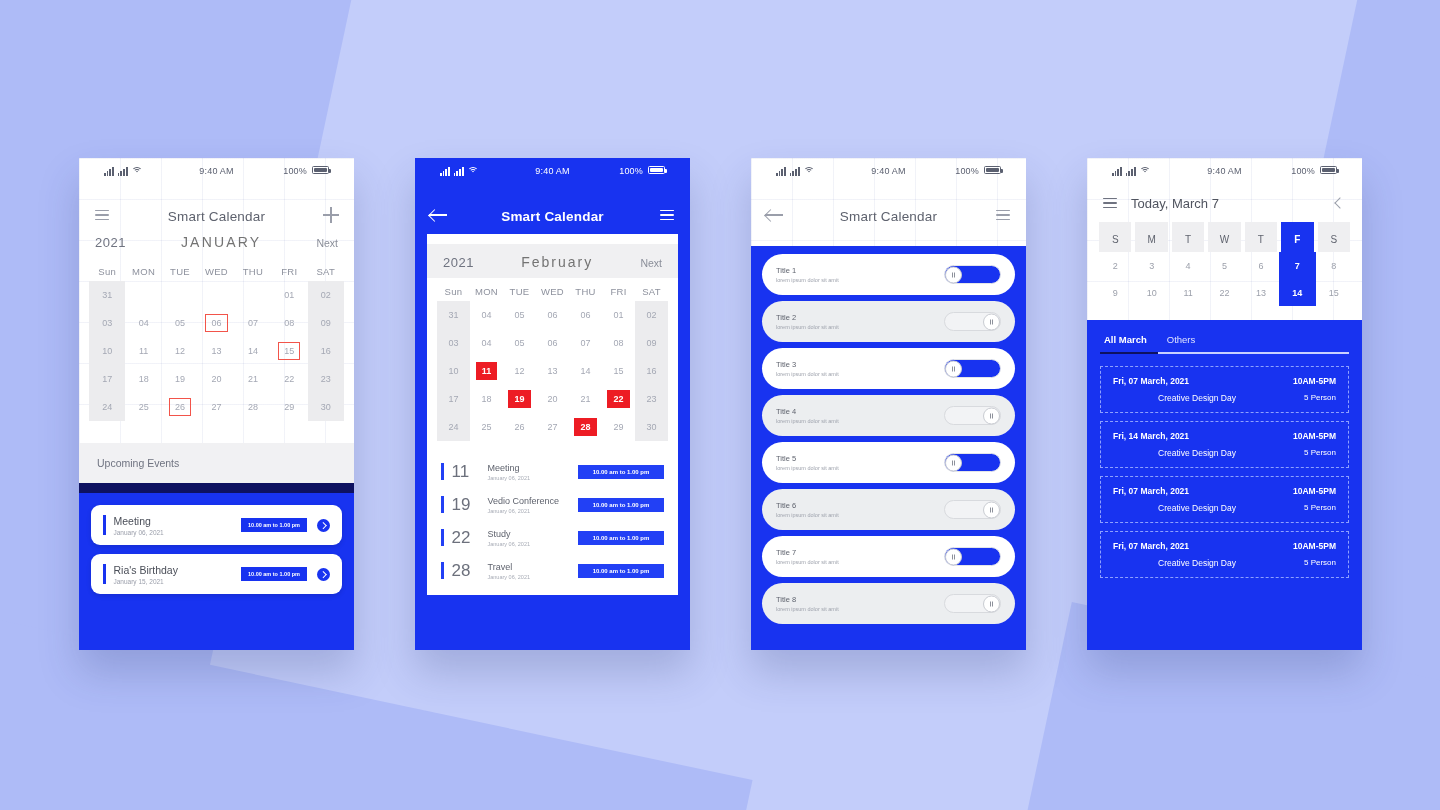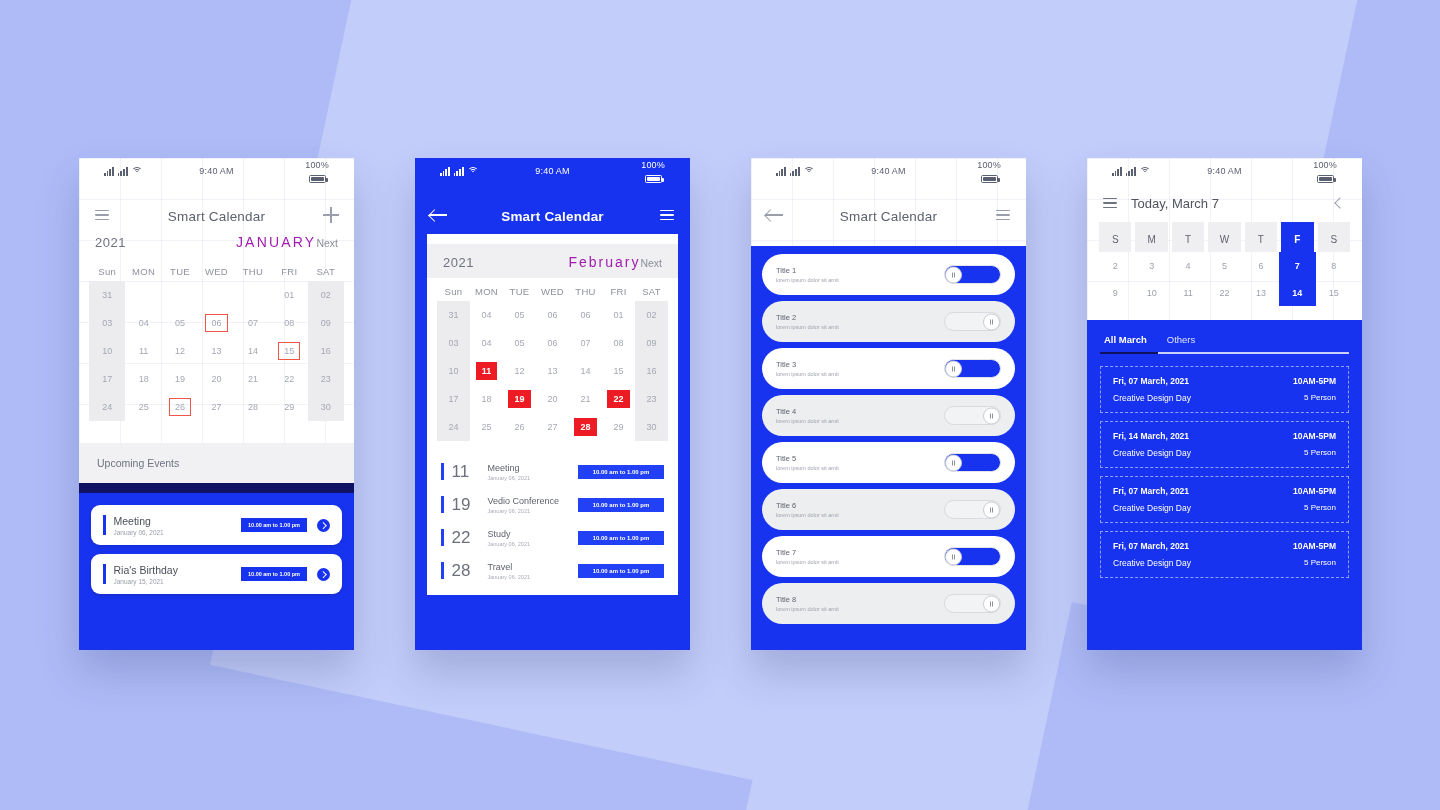--- a/index.html
+++ b/index.html
@@ -41,21 +41,21 @@
 
   
   .statusbar {
     position: relative; height: 26px; display: flex; align-items: center;
     padding: 0 25px; font-size: 9px; letter-spacing: .2px; z-index: 3;
   }
   .statusbar.light { color: #5b6070; }
   .statusbar.dark  { color: #ffffff; }
   .sb-left { display: flex; align-items: flex-end; gap: 4px; }
   .sb-center { position: absolute; left: 0; right: 0; text-align: center; font-size: 9px; }
-  .sb-right { margin-left: auto; display: flex; align-items: center; gap: 5px; position: relative; z-index: 2; flex-direction: column; }
+  .sb-right { margin-left: auto; display: flex; gap: 5px; position: relative; z-index: 2; }
   .bars { display: inline-flex; align-items: flex-end; gap: 1px; height: 9px; }
   .bars i { display: block; width: 1.7px; background: currentColor; }
   .bars i:nth-child(1) { height: 3px; }
   .bars i:nth-child(2) { height: 5px; }
   .bars i:nth-child(3) { height: 7px; }
   .bars i:nth-child(4) { height: 9px; }
   .wifi { width: 11px; height: 9px; position: relative; display: inline-block; }
   .wifi span { position: absolute; left: 50%; transform: translateX(-50%);
     border: 1.4px solid currentColor; border-bottom-color: transparent;
     border-left-color: transparent; border-right-color: transparent; border-radius: 50%; }
@@ -84,21 +84,21 @@
   .arrow-left::before { content:""; position:absolute; left:0; top:5.3px; width:18px; height:1.3px; background: currentColor; }
   .arrow-left::after { content:""; position:absolute; left:0.5px; top:2px; width:8px; height:8px;
     border-left:1.3px solid currentColor; border-bottom:1.3px solid currentColor; transform: rotate(45deg); }
   .chev-left { width: 12px; height: 12px; position: relative; }
   .chev-left::after { content:""; position:absolute; left:3px; top:2px; width:7px; height:7px;
     border-left:1.4px solid currentColor; border-bottom:1.4px solid currentColor; transform: rotate(45deg); }
 
   
   .month-head { display: flex; align-items: baseline; padding: 10px 16px 8px; position: relative; z-index: 2; }
   .month-head .yr { font-size: 13px; color: #6f7380; letter-spacing: .5px; }
-  .month-head .mo { flex: 1; text-align: right; font-size: 14px; color: #a21caf; letter-spacing: 2.2px; }
+  .month-head .mo { flex: 1; text-align: center; font-size: 14px; color: #737373; letter-spacing: 2.2px; }
   .month-head .nx { font-size: 10.5px; color: #8a8e99; cursor: pointer; }
 
   .dow { display: grid; grid-template-columns: repeat(7, 1fr); padding: 8px 10px 4px; position: relative; z-index: 2; }
   .dow div { text-align: center; font-size: 9.5px; color: #8d919d; letter-spacing: .3px; }
 
   .grid { display: grid; grid-template-columns: repeat(7, 1fr); position: relative; z-index: 2; padding: 0 10px; }
   .cell { height: 28px; display: flex; align-items: center; justify-content: center; font-size: 9px; color: #a4a8b4; position: relative; }
   .cell.weekendcol { background: #ececee; }
   .cell .num { position: relative; z-index: 2; }
   .cell.outline .num { border: 1.4px solid #f2544a; padding: 3px 5px; color: #a4a8b4; }
@@ -160,21 +160,21 @@
   .p4-cell.sel.dow { background: #1833f0; color: #fff; }
   .p4-body { background: #1833f0; flex: 1; padding: 10px 13px 0; }
   .p4-tabs { display: flex; gap: 20px; padding: 4px 4px 0; }
   .p4-tab { font-size: 9.5px; color: #dfe3ff; padding-bottom: 7px; cursor: pointer; }
   .p4-tab.active { color: #fff; font-weight: bold; }
   .p4-underline { height: 1.6px; background: #c9d0ff; position: relative; margin-bottom: 12px; }
   .p4-underline i { position: absolute; left: 0; top: 0; height: 1.6px; width: 58px; background: #0e1260; }
   .task { border: 1px dashed #8ea0ff; padding: 9px 12px; display: flex; margin-bottom: 8px; }
   .task-l { flex: 1; }
   .task-date { font-size: 8.5px; color: #fff; font-weight: bold; }
-  .task-name { font-size: 8.5px; color: #fff; margin-top: 7px; }
+  .task-name { font-size: 8.5px; color: #fff; margin-top: 7px; margin-left: 45px; }
   .task-r { text-align: right; }
   .task-time { font-size: 8.5px; color: #fff; font-weight: bold; }
   .task-ppl { font-size: 8px; color: #fff; margin-top: 7px; }
 
   .col { display: flex; flex-direction: column; height: 100%; }
 </style>
 </head>
 <body>
 
 <div class="bg">

